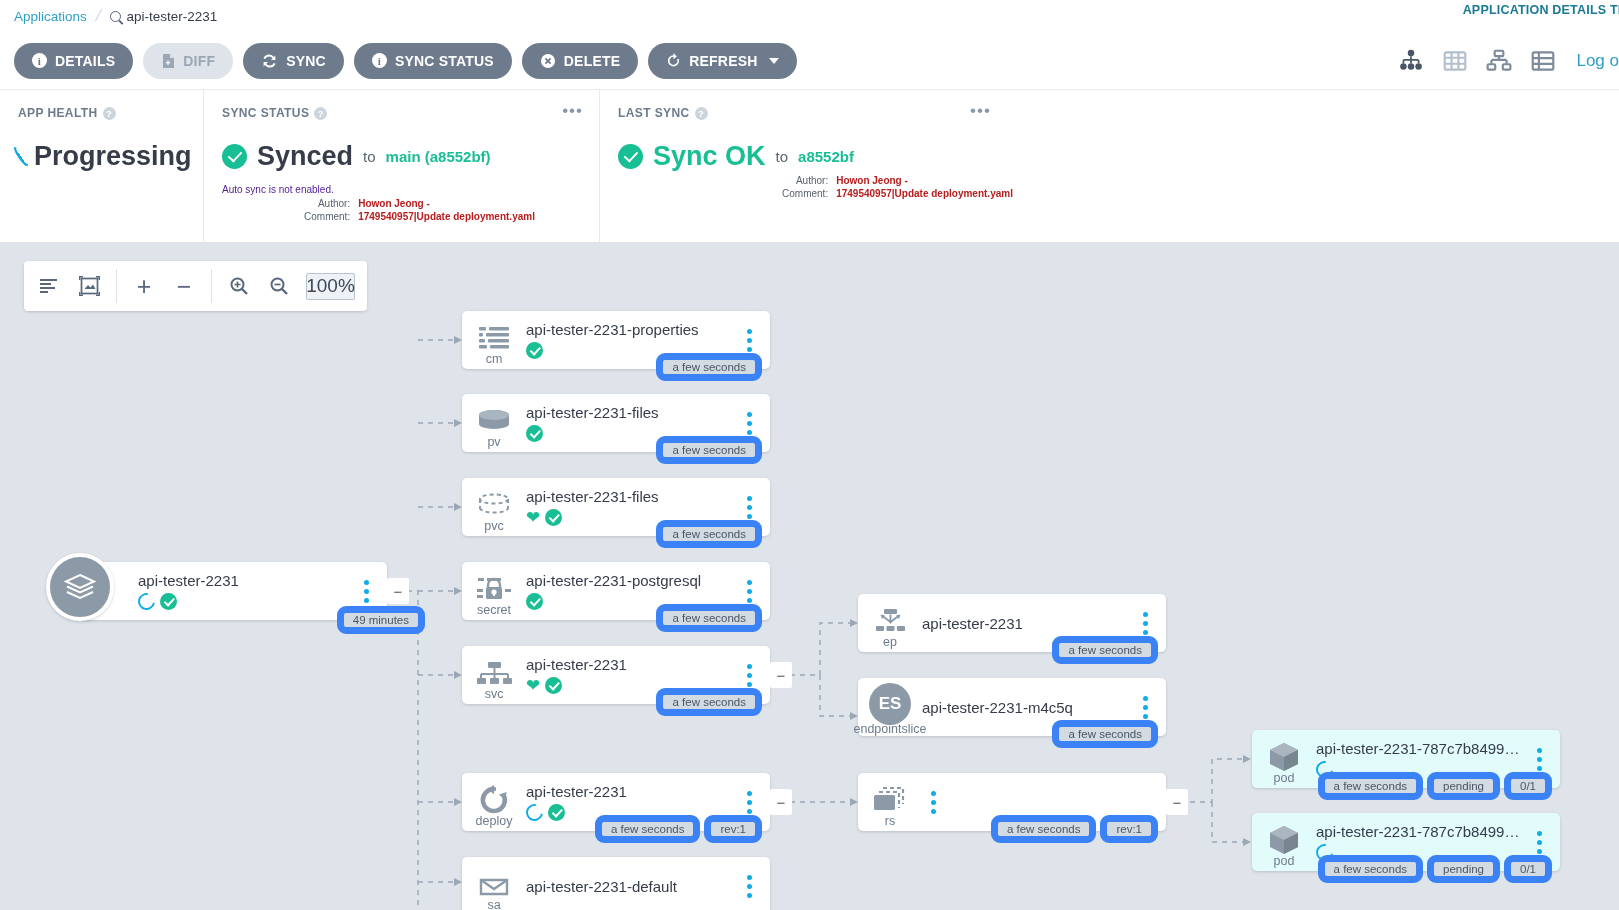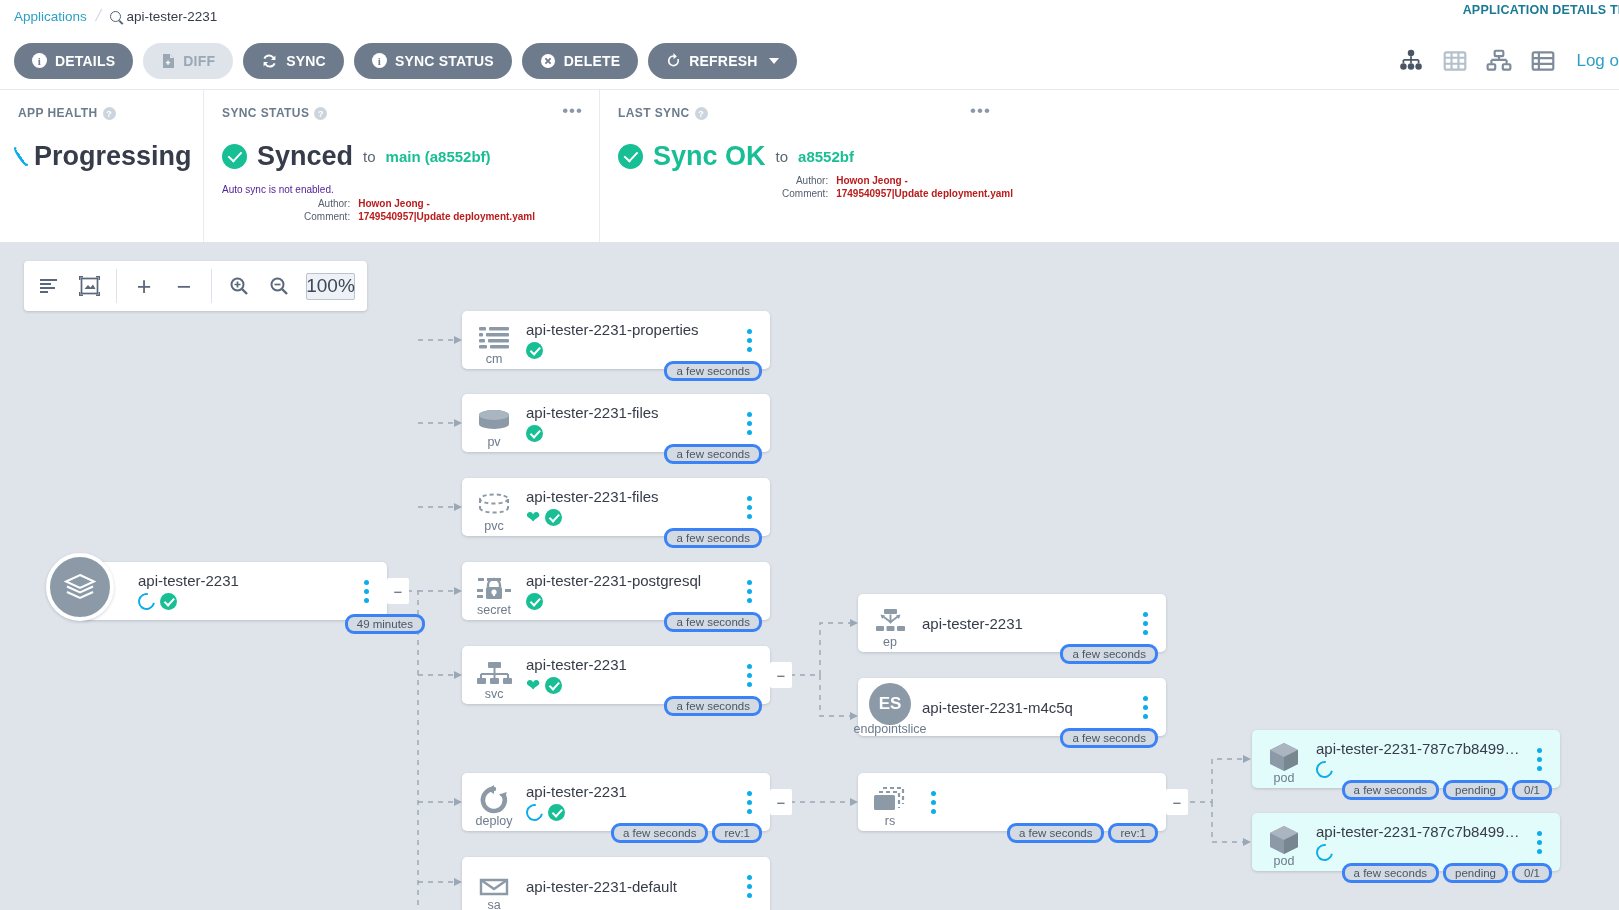--- a/index.html
+++ b/index.html
@@ -152,21 +152,21 @@
   .heart { color: #18be94; font-size: 17px; line-height: 14px; }
   .ck-sm {
     width: 17px; height: 17px; border-radius: 50%; background: #18be94;
     display:flex; align-items:center; justify-content:center;
   }
   .ck-sm::after { content:""; width:4px;height:8px;border:solid #fff;border-width:0 2px 2px 0;transform:rotate(43deg) translate(-0.5px,-1px);}
   .tags {
     position: absolute; display: flex; gap: 4px; right: 8px; bottom: -12px;
   }
   .tag {
-    background: #d3dae2; color: #4c5car; color:#4a5666; border: 3px solid #3b82f6;
+    background: #d3dae2; color: #4c5car; color:#4a5666; border: 7px solid #3b82f6;
     border-radius: 9px; padding: 1px 9px; font-size: 11.5px; white-space: nowrap;
   }
   .collapse {
     position: absolute; width: 22px; height: 26px; background: #fff;
     display: flex; align-items: center; justify-content: center;
     font-size: 15px; color: #4a5666; border-radius: 2px; cursor: pointer;
   }
   .appnode-circle {
     position: absolute; left: 0; top: 0; width: 68px; height: 68px;
     border-radius: 50%; background: #8c9aa8; border: 4px solid #fff;

